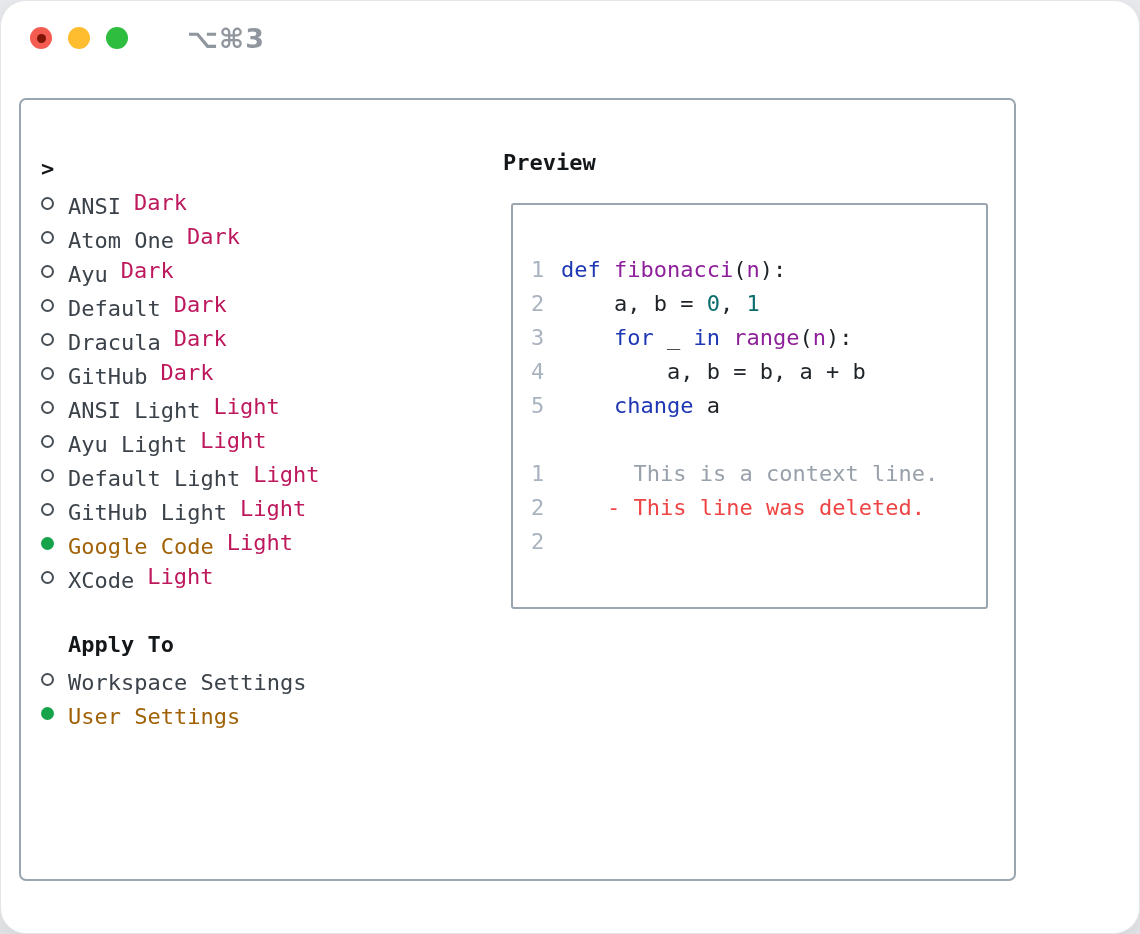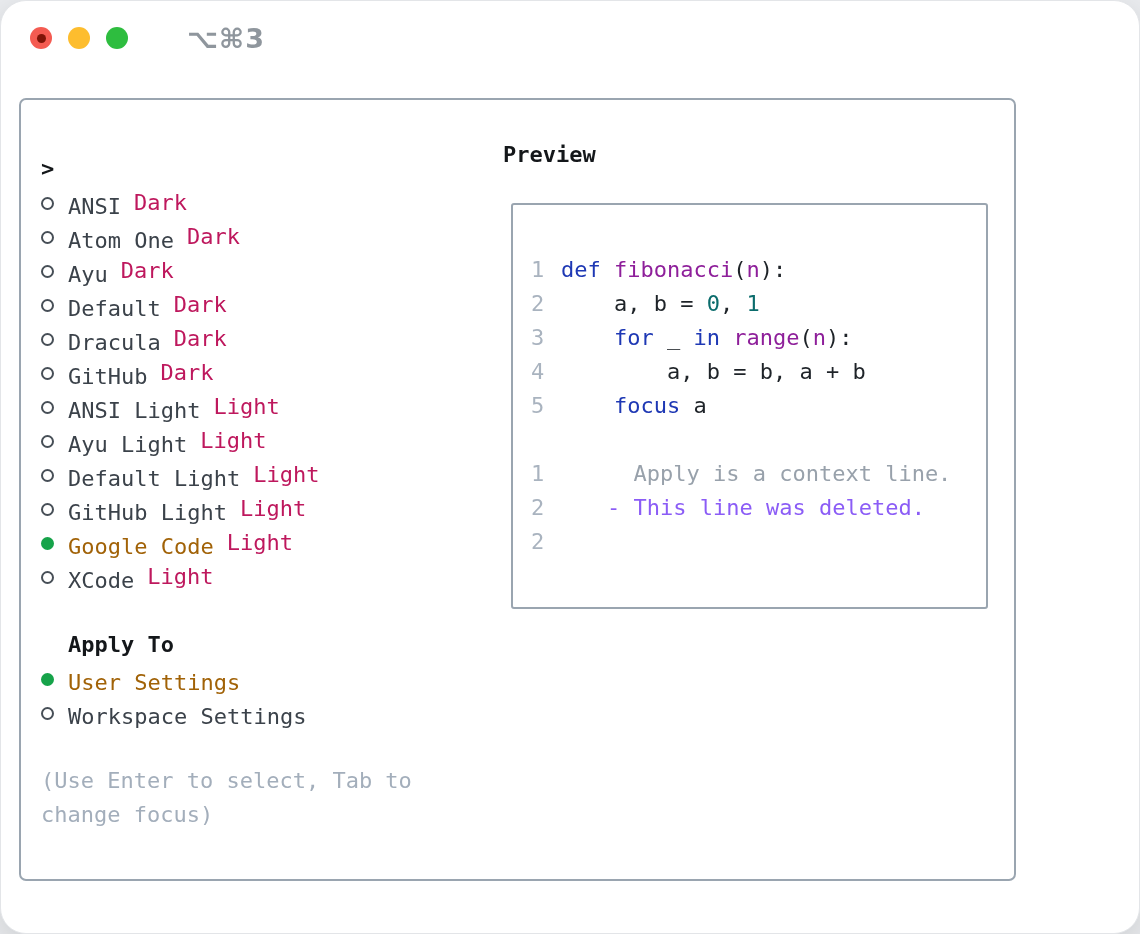--- a/index.html
+++ b/index.html
@@ -38,34 +38,34 @@
   .left-col { position:absolute; left:20px; top:52px; width:400px; }
   .bullet { width:13px; height:13px; border:2px solid #474f57; border-radius:50%; display:inline-block; }
   .bullet.selected { background:#16a34a; border-color:#16a34a; }
   .theme-name { color:#3b424a; white-space:pre;margin-top:8px; }
   .theme-name.selected { color:#a16207; }
   .variant { color:#be185d; margin-left:13px; white-space:pre; }
   .blank-row { height:34px; }
   .hint { margin-top:34px; width:392px; color:#a3aebb; font-size:22px; line-height:34px; }
 
   
-  .preview-heading { position:absolute; left:482px; top:38px; }
+  .preview-heading { position:absolute; left:482px; top:46px; }
   .preview-box { position:absolute; left:490px; top:103px; width:477px; height:406px;
     border:2px solid #9aa5b0; border-radius:3px; background:#fff;
     padding:48px 0 0 18px; overflow:hidden; }
   .ln { width:30px; flex:0 0 30px; color:#a9b3bf; }
   .code-text { white-space:pre; color:#1e2328;text-align:center; }
   .tok-kw  { color:#1e38b4; }
   .tok-fn  { color:#8e1f9a; }
   .tok-num { color:#0b6c6c; }
   .tok-pl  { color:#1e2328; }
   .diff-body { margin-left:46px; white-space:pre; }
   .diff-sign { display:inline-block; width:2ch; white-space:pre; }
   .diff-body.context { color:#98a1ab; }
-  .diff-body.deleted { color:#8b5cf6; }
+  .diff-body.deleted { color:#ef4444; }
   .diff-body.added   { color:#00bd10; }
 
   [data-list] { display:block; }
 </style>
 </head>
 <body>
 
 <div class="window">
 
   <div class="titlebar">
@@ -188,34 +188,33 @@
 
       <div class="row">
         <span class="marker"></span>
         <span class="heading">Apply To</span>
       </div>
 
       <div data-list="theme_panel.apply_options">
 
           <div class="row">
             <span class="marker">
+              <span class="bullet"></span>
+            </span>
+            <span class="theme-name">Workspace Settings</span>
+          </div>
+
+          <div class="row">
+            <span class="marker">
               <span class="bullet selected"></span>
             </span>
             <span class="theme-name selected">User Settings</span>
           </div>
-
-          <div class="row">
-            <span class="marker">
-              <span class="bullet"></span>
-            </span>
-            <span class="theme-name">Workspace Settings</span>
-          </div>
-        </div>
-
-      <div class="hint">(Use Enter to select, Tab to change focus)</div>
+        </div>
+
     </div>
 
     <div class="row preview-heading">
       <span class="heading">Preview</span>
     </div>
 
     <div class="preview-box">
 
       <div data-list="preview.code_lines">
 
@@ -234,31 +233,31 @@
             <span class="code-text"><span class="tok-pl">    </span><span class="tok-kw">for</span><span class="tok-pl"> _ </span><span class="tok-kw">in</span><span class="tok-pl"> </span><span class="tok-fn">range</span><span class="tok-pl">(</span><span class="tok-fn">n</span><span class="tok-pl">):</span></span>
           </div>
 
           <div class="row">
             <span class="ln">4</span>
             <span class="code-text"><span class="tok-pl">        a, b = b, a + b</span></span>
           </div>
 
           <div class="row">
             <span class="ln">5</span>
-            <span class="code-text"><span class="tok-pl">    </span><span class="tok-kw">focus</span><span class="tok-pl"> a</span></span>
+            <span class="code-text"><span class="tok-pl">    </span><span class="tok-kw">change</span><span class="tok-pl"> a</span></span>
           </div>
         </div>
 
       <div class="blank-row"></div>
 
       <div data-list="preview.diff_lines">
 
           <div class="row">
             <span class="ln">1</span>
-            <span class="diff-body context"><span class="diff-sign"> </span><span>Apply is a context line.</span></span>
+            <span class="diff-body context"><span class="diff-sign"> </span><span>This is a context line.</span></span>
           </div>
 
           <div class="row">
             <span class="ln">2</span>
             <span class="diff-body deleted"><span class="diff-sign">-</span><span>This line was deleted.</span></span>
           </div>
 
           <div class="row">
             <span class="ln">2</span>
           </div>

